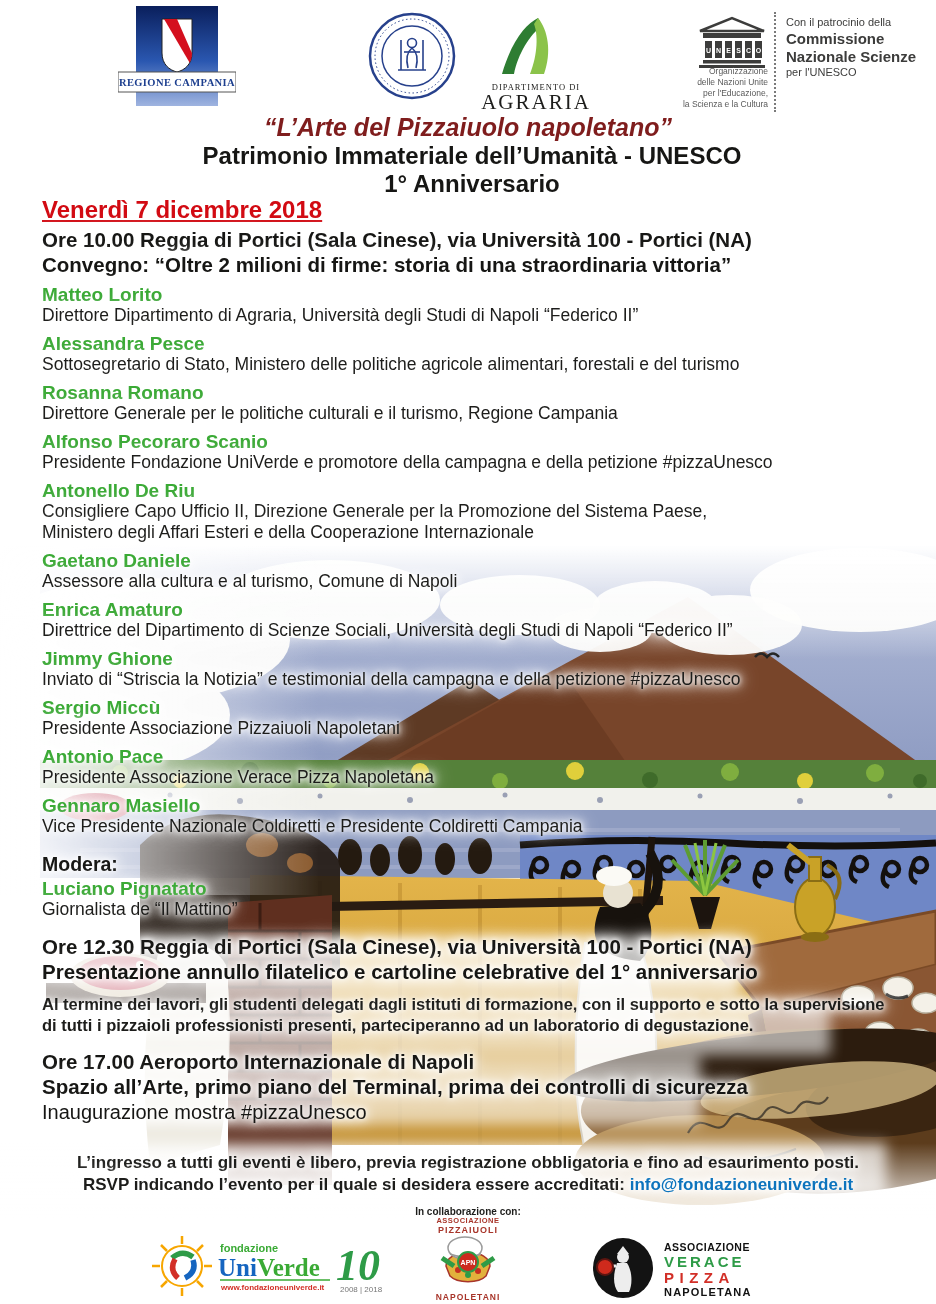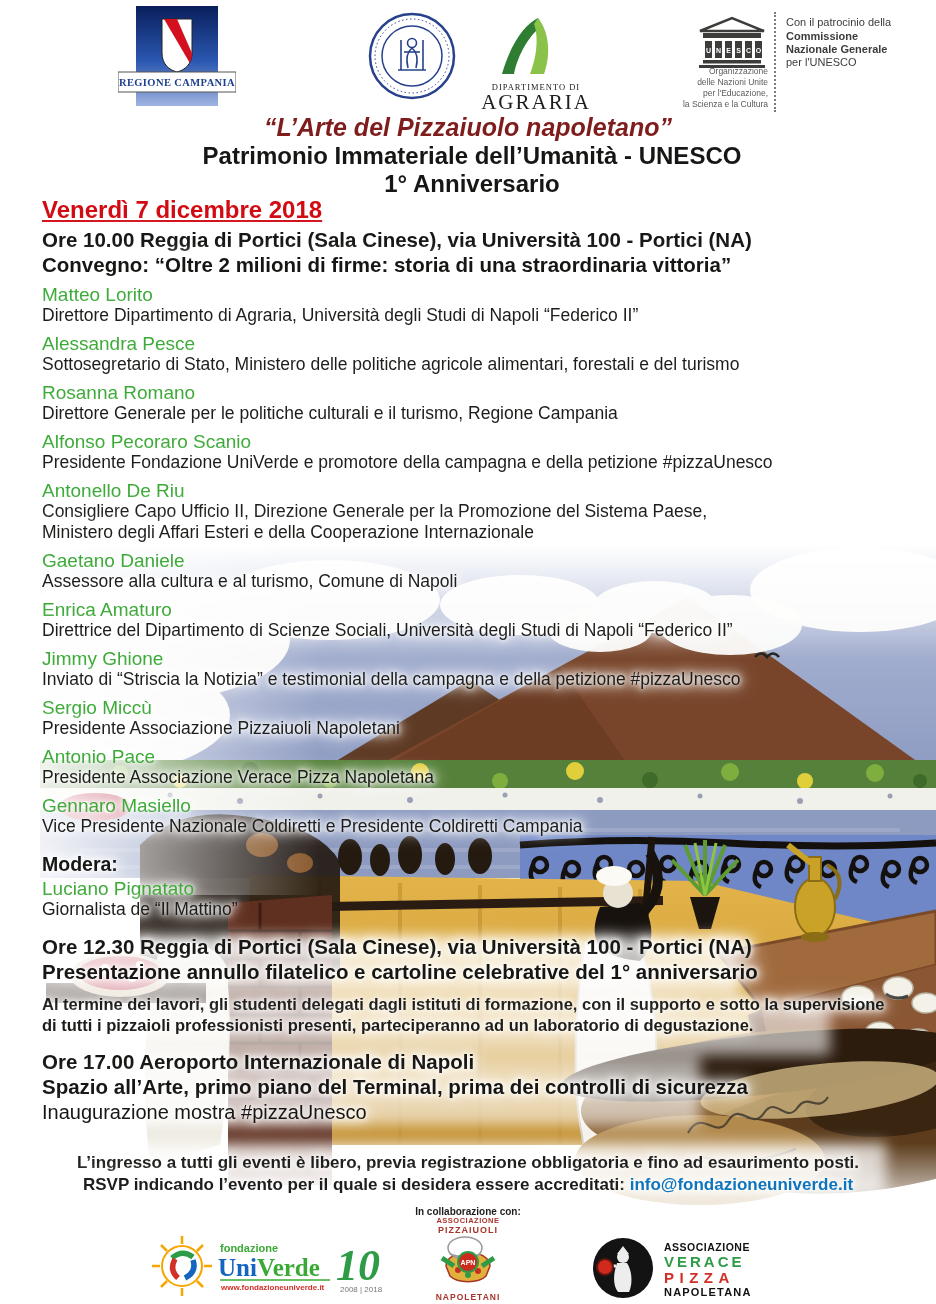--- a/index.html
+++ b/index.html
@@ -9,32 +9,32 @@
   .painting{position:absolute;left:0;top:545px;width:936px;height:675px;z-index:0;}
   
   .header{position:absolute;left:0;top:0;width:936px;height:112px;z-index:2;}
   .logo-regione{position:absolute;left:118px;top:6px;}
   .logo-seal{position:absolute;left:368px;top:12px;}
   .logo-agraria{position:absolute;left:468px;top:14px;}
   .logo-unesco{position:absolute;left:696px;top:16px;}
   .unesco-org{position:absolute;left:636px;top:66px;width:132px;text-align:right;font-size:8.5px;line-height:1.3;color:#5a5a5a;}
   .unesco-dots{position:absolute;left:774px;top:12px;height:100px;border-left:2px dotted #7a7a7a;}
   .unesco-patronage{position:absolute;left:786px;top:16px;width:148px;color:#3c3c3b;font-size:11px;line-height:1.25;}
-  .unesco-patronage .b{font-weight:bold;font-size:11px;line-height:1.2;}
+  .unesco-patronage .b{font-weight:bold;font-size:15px;line-height:1.2;}
   
   .titleblock{position:absolute;left:0;top:113px;width:936px;text-align:center;z-index:2;line-height:1.17;}
   .title-main{font-size:25px;font-weight:bold;font-style:italic;color:#7f1d1d;}
   .title-sub{font-size:24px;font-weight:bold;color:#161614;margin-left:8px;}
   
   .program{position:absolute;left:42px;top:196px;width:862px;z-index:2;}
   .halo{text-shadow:0 0 4px #fff,0 0 8px #fff,0 0 12px #fff,0 0 18px #fff,0 0 24px #fff;}
   .date{font-size:24px;font-weight:bold;color:#d20a12;text-decoration:underline;margin-bottom:3px;}
   .ev{font-size:20.5px;font-weight:bold;line-height:1.22;color:#161614;}
   .ev .reg{font-weight:normal;font-size:20px;}
-  .sp-name{font-size:19px;font-weight:normal;color:#3aaa35;margin-top:7px;line-height:21px;}
+  .sp-name{font-size:19px;font-weight:bold;color:#3aaa35;margin-top:7px;line-height:21px;}
   .sp-role{font-size:17.5px;line-height:21px;color:#1d1d1b;}
   .modera{font-size:19.5px;font-weight:bold;margin-top:16px;line-height:22px;color:#161614;}
   .gap14{margin-top:14px;} .gap10{margin-top:10px;}
   .note{font-size:16.5px;font-weight:600;line-height:1.25;color:#1d1d1b;}
   
   .rsvp{position:absolute;left:0;top:1152px;width:936px;text-align:center;z-index:2;font-size:17px;font-weight:bold;line-height:1.3;color:#1d1d1b;}
   .rsvp a{color:#0d74bd;text-decoration:none;}
   .collab{position:absolute;left:0;top:1206px;width:936px;text-align:center;z-index:2;font-size:10px;font-weight:bold;color:#1d1d1b;}
   .logo-univerde{position:absolute;left:148px;top:1232px;z-index:2;}
   .logo-apn{position:absolute;left:420px;top:1214px;z-index:2;}
@@ -336,21 +336,21 @@
     <div class="unesco-org">
       <div>Organizzazione</div>
       <div>delle Nazioni Unite</div>
       <div>per l'Educazione,</div>
       <div>la Scienza e la Cultura</div>
     </div>
     <div class="unesco-dots"></div>
     <div class="unesco-patronage">
       <div>Con il patrocinio della</div>
       <div class="b">Commissione</div>
-      <div class="b">Nazionale Generale</div>
+      <div class="b">Nazionale Scienze</div>
       <div>per l'UNESCO</div>
     </div>
   </div>
 
   <div class="titleblock">
     <div class="title-main">“L’Arte del Pizzaiuolo napoletano”</div>
     <div class="title-sub">Patrimonio Immateriale dell’Umanità - UNESCO</div>
     <div class="title-sub">1° Anniversario</div>
   </div>
 

